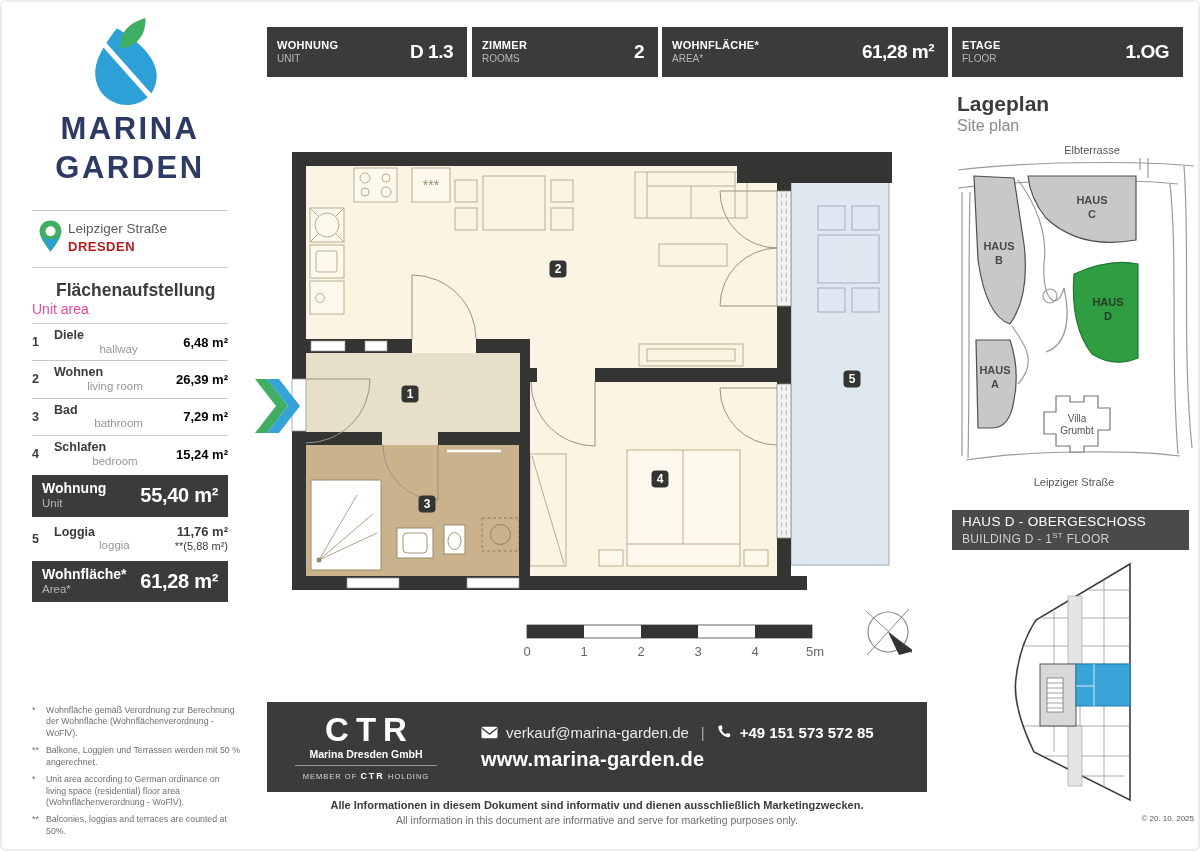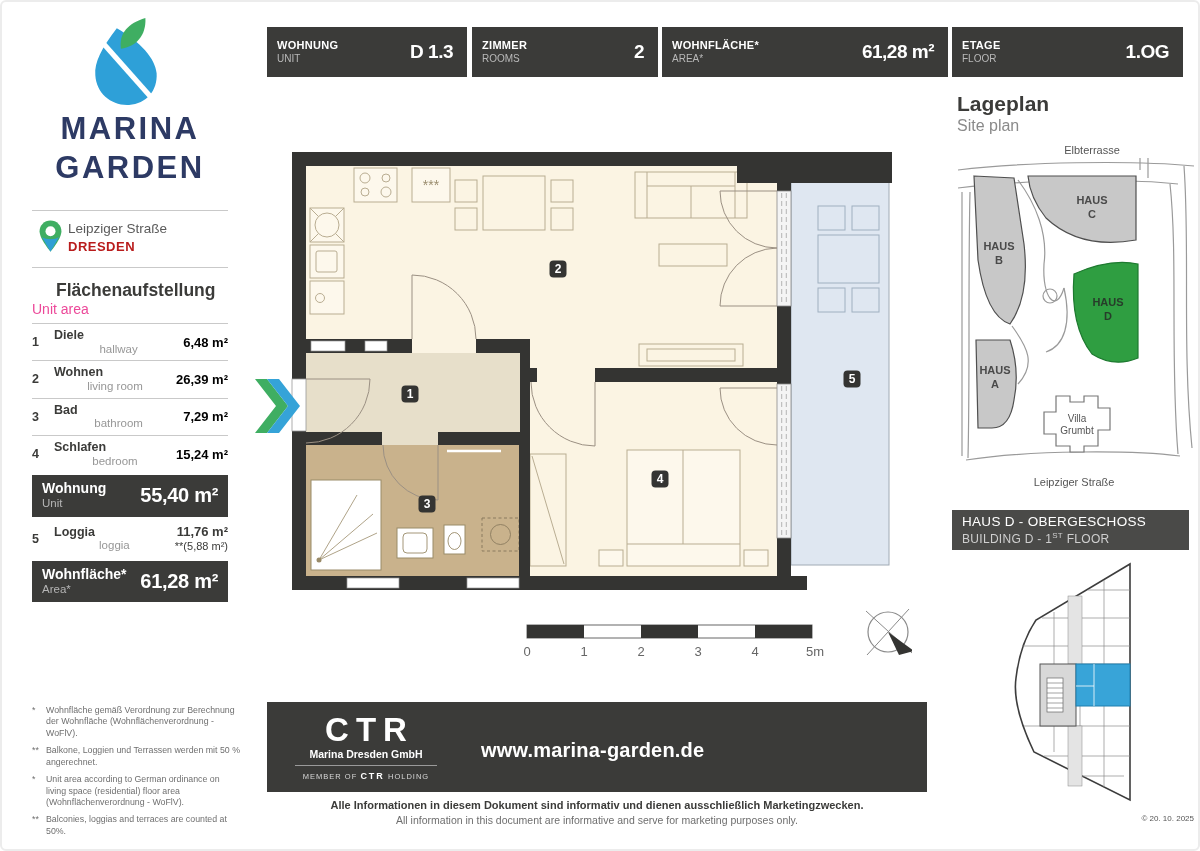--- a/index.html
+++ b/index.html
@@ -454,20 +454,36 @@
   <div class="plan-date">© 20. 10. 2025</div>
 
   <div class="footer-bar">
     <div class="ctr-block">
       <div class="ctr-logo">CTR</div>
       <div class="ctr-company">Marina Dresden GmbH</div>
       <div class="ctr-sep"></div>
       <div class="ctr-member"><span>MEMBER OF </span><span class="b">CTR</span><span> HOLDING</span></div>
     </div>
     <div class="contact-block">
+      <div class="contact-line1">
+        <span class="icon">
+          <svg width="17" height="13" viewBox="0 0 16 12">
+              <rect x="0.5" y="0.5" width="15" height="11" rx="1.5" fill="#fff"></rect>
+              <path d="M1,2 L8,7.5 L15,2" stroke="#3b3b39" stroke-width="1.2" fill="none"></path>
+            </svg>
+        </span>
+        <span class="contact-email">verkauf@marina-garden.de</span>
+        <span class="pipe">|</span>
+        <span class="icon">
+          <svg width="15" height="16" viewBox="0 0 16 16">
+              <path d="M3.2,1 C2,1 1.2,2 1.5,3.4 C2.6,8.6 6.4,12.4 11.6,13.5 C13,13.8 14,13 14,11.8 L14,9.9 L10.8,9 L9.5,10.3 C7.3,9.2 5.8,7.7 4.7,5.5 L6,4.2 L5.1,1 Z" fill="#fff"></path>
+            </svg>
+        </span>
+        <span class="contact-phone">+49 151 573 572 85</span>
+      </div>
       <div class="website">www.marina-garden.de</div>
     </div>
   </div>
 
   <div class="disclaimer">
     <div class="disc-de">Alle Informationen in diesem Dokument sind informativ und dienen ausschließlich Marketingzwecken.</div>
     <div class="disc-en">All information in this document are informative and serve for marketing purposes only.</div>
   </div>
 
 </div>

